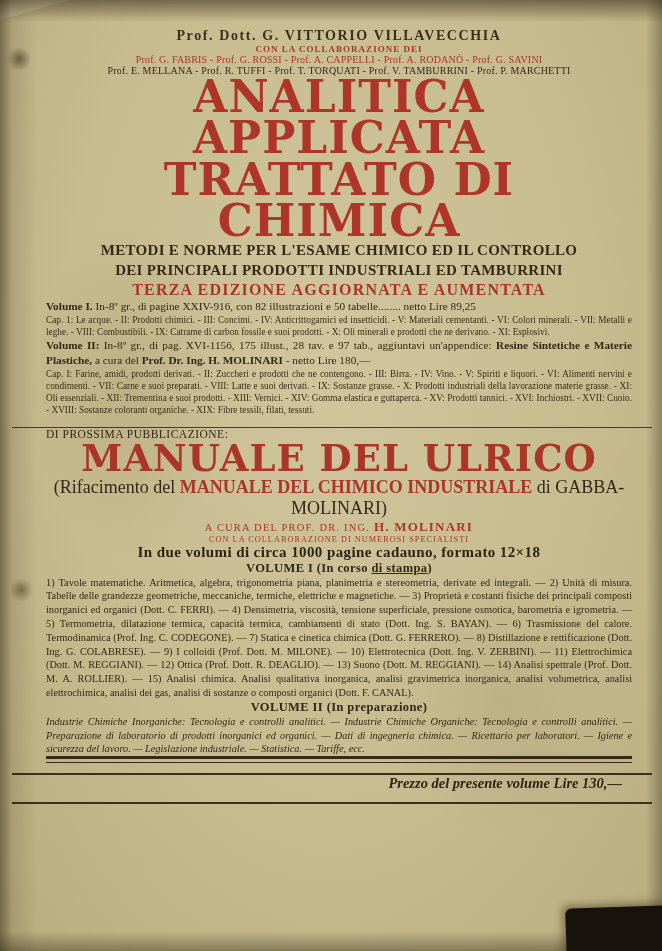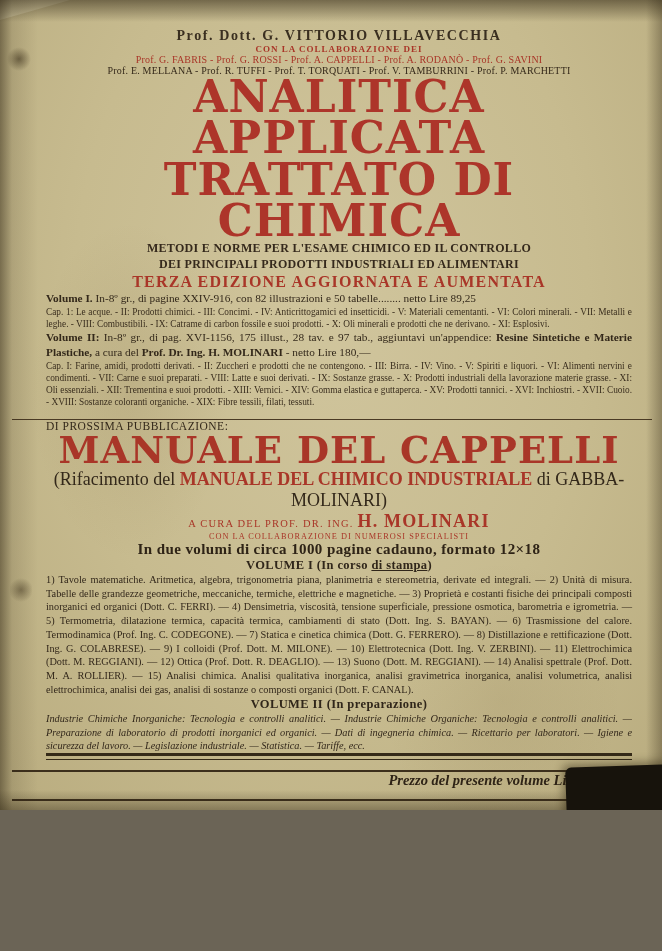--- a/index.html
+++ b/index.html
@@ -1,18 +1,18 @@
 <!DOCTYPE html>
 <html><head>
 <meta charset="utf-8">
 <style>
   html,body { margin:0; padding:0; background:#6b6456; }
   .page {
     position:relative;
-    width:662px; height:810px;
+    width:662px; height:951px;
     margin:0 auto;
     overflow:hidden;
     font-family:"Liberation Serif", serif;
     color:#33291b;
     background:
       radial-gradient(ellipse at 50% 38%, #d0c59d 0%, #c7bb8f 55%, #b9ac7f 100%);
   }
   
   .edge { position:absolute; pointer-events:none; }
   .edge-top    { left:0; right:0; top:0; height:22px;  background:linear-gradient(to bottom, rgba(46,36,18,.55), rgba(46,36,18,0)); }
@@ -35,37 +35,37 @@
   .bi { font-weight:normal; font-style:italic; }
 
   .author { font-size:14px; font-weight:bold; letter-spacing:1.6px; color:#3a2f20; }
   .collab-head { margin-top:5px; font-size:9px; letter-spacing:1px; font-weight:bold; }
   .collab-line { margin-top:3px; font-size:10px; letter-spacing:.2px; }
   .collab-dark { color:#35291a; }
 
   .title { margin-top:10px; font-family:"DejaVu Serif", serif; font-weight:bold;
            font-size:44px; line-height:.94; letter-spacing:1px; color:#ad352a; }
   .title span { display:block; }
-  .subtitle { margin-top:8px; font-size:12px; font-weight:bold; letter-spacing:.3px; line-height:1.32; color:#35291c; }
+  .subtitle { margin-top:8px; font-size:15px; font-weight:bold; letter-spacing:.3px; line-height:1.32; color:#35291c; }
   .subtitle + .subtitle { margin-top:0; }
   .edition { margin-top:8px; font-size:16px; font-weight:bold; letter-spacing:1.2px; }
 
   .volhead { margin-top:12px; font-size:11.3px; text-align:justify; color:#33281a; line-height:1.3; }
   .chapters { margin-top:2px; font-size:9.3px; line-height:1.32; text-align:justify; color:#3a2e1e; }
 
   .rule { border:0; border-top:1.5px solid #4a3a24; margin:10px -20px 0 -34px; }
   .rule-mid { border-top:2px solid #3c2f1c; }
   .rule-bottom { border-top:2px solid #3c2f1c; }
   .rule-double { margin:12px -20px 0 -34px; height:3px; border-top:3.5px solid #352a18; border-bottom:1.5px solid #352a18; }
 
   .kicker { margin-top:9px; font-size:11.5px; letter-spacing:.5px; text-align:left; color:#33281a; }
   .manuale { margin-top:2px; font-family:"DejaVu Serif", serif; font-weight:bold; font-size:37px; letter-spacing:1px; line-height:1; }
   .rifacimento { margin-top:4px; font-size:18px; color:#33281a; }
   .curator { margin-top:6px; font-size:10.5px; letter-spacing:1.2px; }
-  .curator .curname { font-size:18px; font-weight:bold; }
+  .curator .curname { font-size:13px; font-weight:bold; }
   .specialisti { margin-top:3px; font-size:8.3px; letter-spacing:1px; }
   .format-line { margin-top:9px; font-size:15px; font-weight:bold; letter-spacing:.4px; color:#2e2316; }
 
   .volheading { margin-top:11px; font-size:12.5px; font-weight:bold; letter-spacing:.4px; color:#30261a; }
   .contents { margin-top:3px; font-size:10.3px; line-height:1.34; text-align:justify; color:#33281b; }
   .contents.italic { font-style:italic; }
 
   .publisher { margin-top:8px; font-family:"DejaVu Serif", serif; font-weight:bold;
                font-size:24px; letter-spacing:2.5px; word-spacing:9px; color:#2e241a; }
   .price { margin-top:9px; font-size:14.5px; font-weight:bold; font-style:italic; text-align:right; padding-right:10px; color:#2e2316; }
@@ -91,33 +91,33 @@
     <div class="author">Prof. Dott. G. VITTORIO VILLAVECCHIA</div>
     <div class="collab-head red">CON LA COLLABORAZIONE DEI</div>
     <div class="collab-line red">Prof. G. FABRIS - Prof. G. ROSSI - Prof. A. CAPPELLI - Prof. A. RODANÒ - Prof. G. SAVINI</div>
     <div class="collab-line collab-dark">Prof. E. MELLANA - Prof. R. TUFFI - Prof. T. TORQUATI - Prof. V. TAMBURRINI - Prof. P. MARCHETTI</div>
 
     <h1 class="title">
       <span>ANALITICA APPLICATA</span>
       <span>TRATTATO DI CHIMICA</span>
     </h1>
     <div class="subtitle">METODI E NORME PER L'ESAME CHIMICO ED IL CONTROLLO</div>
-    <div class="subtitle">DEI PRINCIPALI PRODOTTI INDUSTRIALI ED ALIMENTARI</div>
+    <div class="subtitle">DEI PRINCIPALI PRODOTTI INDUSTRIALI ED TAMBURRINI</div>
     <div class="edition red">TERZA EDIZIONE AGGIORNATA E AUMENTATA</div>
 
     <p class="volhead"><span class="b">Volume I.</span><span> In-8º gr., di pagine XXIV-916, con 82 illustrazioni e 50 tabelle........ netto Lire 89,25</span></p>
     <p class="chapters">Cap. 1: Le acque. - II: Prodotti chimici. - III: Concimi. - IV: Anticrittogamici ed insetticidi. - V: Materiali cementanti. - VI: Colori minerali. - VII: Metalli e leghe. - VIII: Combustibili. - IX: Catrame di carbon fossile e suoi prodotti. - X: Oli minerali e prodotti che ne derivano. - XI: Esplosivi.</p>
 
     <p class="volhead"><span class="b">Volume II:</span><span> In-8º gr., di pag. XVI-1156, 175 illust., 28 tav. e 97 tab., aggiuntavi un'appendice: </span><span class="b">Resine Sintetiche e Materie Plastiche,</span><span> a cura del </span><span class="b">Prof. Dr. Ing. H. MOLINARI</span><span> - netto Lire 180,—</span></p>
     <p class="chapters">Cap. I: Farine, amidi, prodotti derivati. - II: Zuccheri e prodotti che ne contengono. - III: Birra. - IV: Vino. - V: Spiriti e liquori. - VI: Alimenti nervini e condimenti. - VII: Carne e suoi preparati. - VIII: Latte e suoi derivati. - IX: Sostanze grasse. - X: Prodotti industriali della lavorazione materie grasse. - XI: Oli essenziali. - XII: Trementina e suoi prodotti. - XIII: Vernici. - XIV: Gomma elastica e guttaperca. - XV: Prodotti tannici. - XVI: Inchiostri. - XVII: Cuoio. - XVIII: Sostanze coloranti organiche. - XIX: Fibre tessili, filati, tessuti.</p>
 
     <hr class="rule">
 
     <div class="kicker">DI PROSSIMA PUBBLICAZIONE:</div>
-    <h2 class="manuale red">MANUALE DEL CAPPELLI</h2>
+    <h2 class="manuale red">MANUALE DEL ULRICO</h2>
     <div class="rifacimento"><span>(Rifacimento del </span><span class="b red">MANUALE DEL CHIMICO INDUSTRIALE</span><span> di GABBA-MOLINARI)</span></div>
     <div class="curator red"><span>A CURA DEL PROF. DR. ING. </span><span class="curname">H. MOLINARI</span></div>
     <div class="specialisti red">CON LA COLLABORAZIONE DI NUMEROSI SPECIALISTI</div>
     <div class="format-line">In due volumi di circa 1000 pagine cadauno, formato 12×18</div>
 
     <div class="volheading"><span>VOLUME I</span> <span>(In corso </span><span class="u">di stampa</span><span>)</span></div>
     <p class="contents">1) Tavole matematiche. Aritmetica, algebra, trigonometria piana, planimetria e stereometria, derivate ed integrali. — 2) Unità di misura. Tabelle delle grandezze geometriche, meccaniche, termiche, elettriche e magnetiche. — 3) Proprietà e costanti fisiche dei principali composti inorganici ed organici (Dott. C. FERRI). — 4) Densimetria, viscosità, tensione superficiale, pressione osmotica, barometria e igrometria. — 5) Termometria, dilatazione termica, capacità termica, cambiamenti di stato (Dott. Ing. S. BAYAN). — 6) Trasmissione del calore. Termodinamica (Prof. Ing. C. CODEGONE). — 7) Statica e cinetica chimica (Dott. G. FERRERO). — 8) Distillazione e rettificazione (Dott. Ing. G. COLABRESE). — 9) I colloidi (Prof. Dott. M. MILONE). — 10) Elettrotecnica (Dott. Ing. V. ZERBINI). — 11) Elettrochimica (Dott. M. REGGIANI). — 12) Ottica (Prof. Dott. R. DEAGLIO). — 13) Suono (Dott. M. REGGIANI). — 14) Analisi spettrale (Prof. Dott. M. A. ROLLIER). — 15) Analisi chimica. Analisi qualitativa inorganica, analisi gravimetrica inorganica, analisi volumetrica, analisi elettrochimica, analisi dei gas, analisi di sostanze o composti organici (Dott. F. CANAL).</p>
 
     <div class="volheading"><span>VOLUME II</span> <span>(In preparazione)</span></div>
     <p class="contents italic"><span class="bi">Industrie Chimiche Inorganiche:</span><span> Tecnologia e controlli analitici. — </span><span class="bi">Industrie Chimiche Organiche:</span><span> Tecnologia e controlli analitici. — </span><span>Preparazione di laboratorio di prodotti inorganici ed organici. — </span><span class="bi">Dati di ingegneria chimica.</span><span> — Ricettario per laboratori. — Igiene e sicurezza del lavoro. — Legislazione industriale. — Statistica. — Tariffe, ecc.</span></p>

